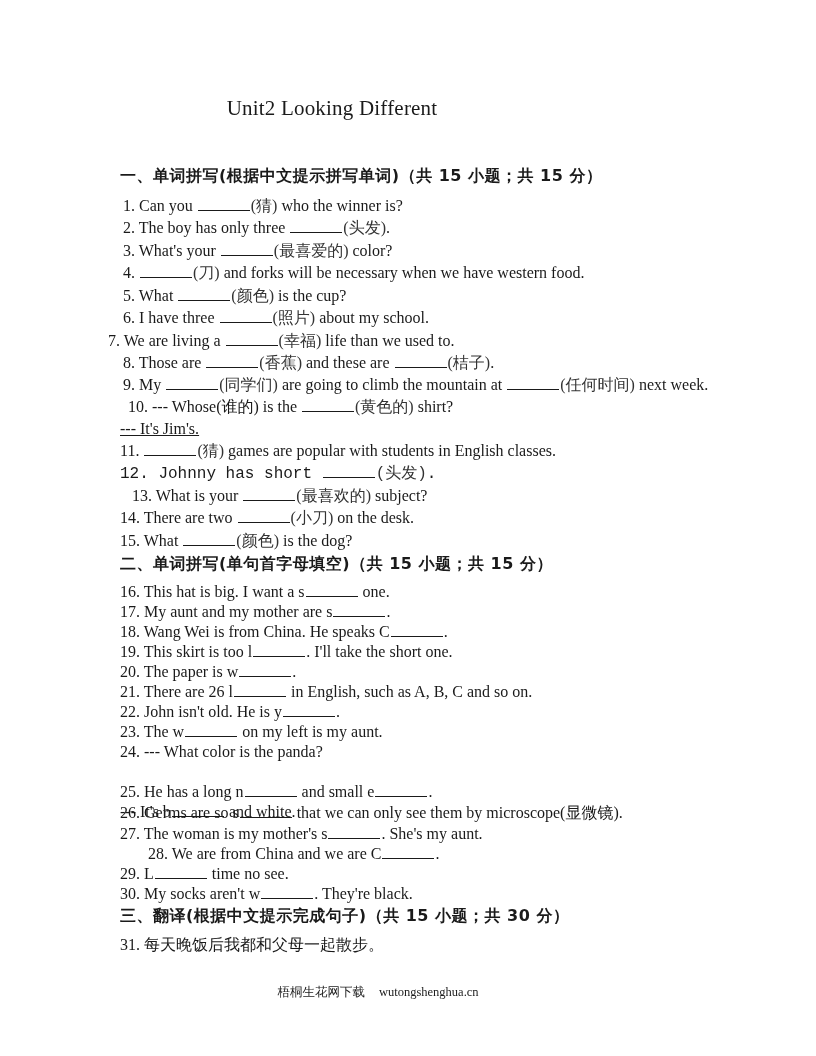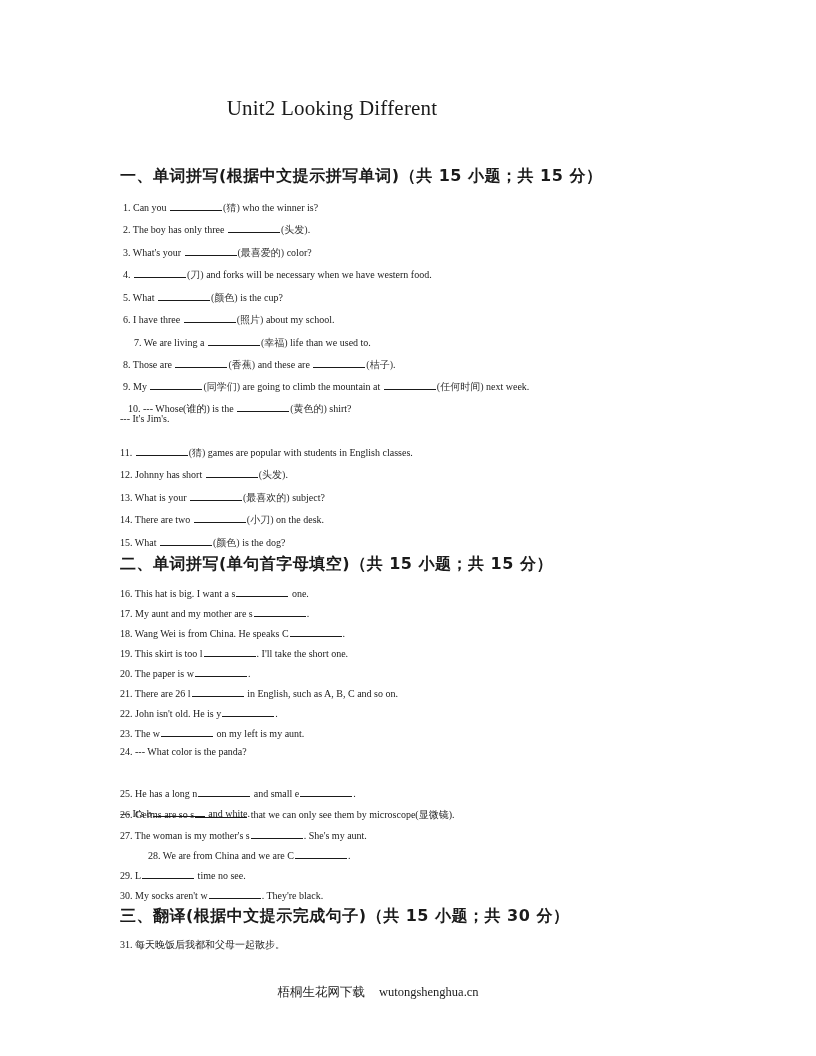--- a/index.html
+++ b/index.html
@@ -12,21 +12,21 @@
       position: absolute; top: 96px; left: 0; width: 664px;
       text-align: center; font-size: 21px; letter-spacing: 0.2px;
     }
     .section-heading {
       position: absolute; left: 120px;
       font-size: 16px; font-weight: bold;
       font-family: "DejaVu Sans", "Liberation Sans", sans-serif;
       letter-spacing: 0.5px;
     }
     .q {
-      position: absolute; font-size: 10px; white-space: nowrap; line-height: 14px;
+      position: absolute; font-size: 16px; white-space: nowrap; line-height: 14px;
     }
     .blank {
       display: inline-block; width: 52px; border-bottom: 1px solid #1a1a1a;
       height: 11px; vertical-align: baseline; margin: 0 1px;
     }
     .hint { color: #333; }
     .footer {
       position: absolute; top: 984px; left: 0; width: 756px;
       text-align: center; font-size: 12.5px;
     }
@@ -50,40 +50,40 @@
 </div>
 <div class="q" style="left:123px;top:266px;">
   <span>4. </span><span class="blank"></span><span class="hint">(刀)</span><span> and forks will be necessary when we have western food.</span>
 </div>
 <div class="q" style="left:123px;top:289px;">
   <span>5. What </span><span class="blank"></span><span class="hint">(颜色)</span><span> is the cup?</span>
 </div>
 <div class="q" style="left:123px;top:311px;">
   <span>6. I have three </span><span class="blank"></span><span class="hint">(照片)</span><span> about my school.</span>
 </div>
-<div class="q" style="left:134px;top:334px;">
+<div class="q" style="left:108px;top:334px;">
   <span>7. We are living a </span><span class="blank"></span><span class="hint">(幸福)</span><span> life than we used to.</span>
 </div>
 <div class="q" style="left:123px;top:356px;">
   <span>8. Those are </span><span class="blank"></span><span class="hint">(香蕉)</span><span> and these are </span><span class="blank"></span><span class="hint">(桔子)</span><span>.</span>
 </div>
 <div class="q" style="left:123px;top:378px;">
   <span>9. My </span><span class="blank"></span><span class="hint">(同学们)</span><span> are going to climb the mountain at </span><span class="blank"></span><span class="hint">(任何时间)</span><span> next week.</span>
 </div>
 <div class="q" style="left:120px;top:400px;margin-left:8px;">
   <span>10. --- Whose(谁的) is the </span><span class="blank"></span><span class="hint">(黄色的)</span><span> shirt?</span>
 </div>
-<div class="q" style="left:120px;top:412px;">--- It's Jim's.</div>
+<div class="q" style="left:120px;top:422px;text-decoration:underline;">--- It's Jim's.</div>
 <div class="q" style="left:120px;top:444px;">
   <span>11. </span><span class="blank"></span><span class="hint">(猜)</span><span> games are popular with students in English classes.</span>
 </div>
-<div class="q" style="left:120px;top:466px;">
+<div class="q" style="left:120px;top:466px;font-family:Liberation Mono, monospace;">
   <span>12. Johnny has short </span><span class="blank"></span><span class="hint">(头发)</span><span>.</span>
 </div>
-<div class="q" style="left:120px;top:489px;text-align:center;">
+<div class="q" style="left:132px;top:489px;text-align:center;">
   <span>13. What is your </span><span class="blank"></span><span class="hint">(最喜欢的)</span><span> subject?</span>
 </div>
 <div class="q" style="left:120px;top:511px;">
   <span>14. There are two </span><span class="blank"></span><span class="hint">(小刀)</span><span> on the desk.</span>
 </div>
 <div class="q" style="left:120px;top:534px;">
   <span>15. What </span><span class="blank"></span><span class="hint">(颜色)</span><span> is the dog?</span>
 </div>
 
 <div class="section-heading" style="top:554px;">二、单词拼写(单句首字母填空)（共 15 小题；共 15 分）</div>

